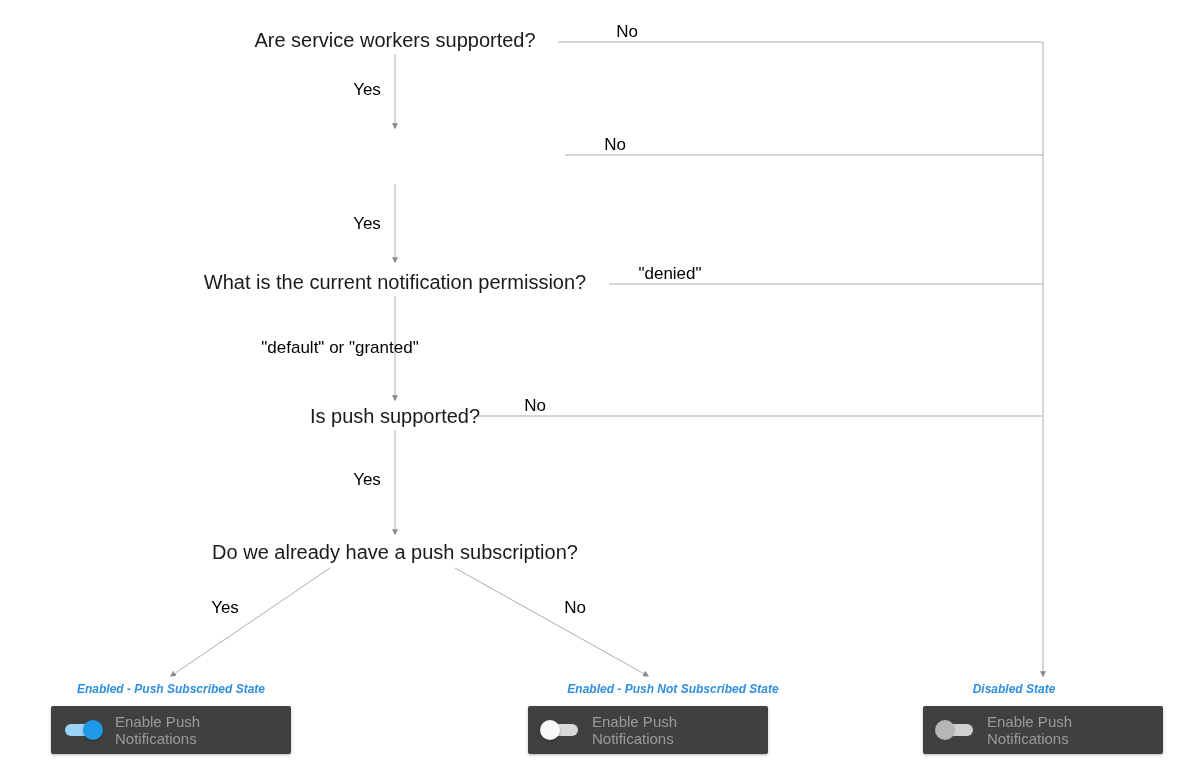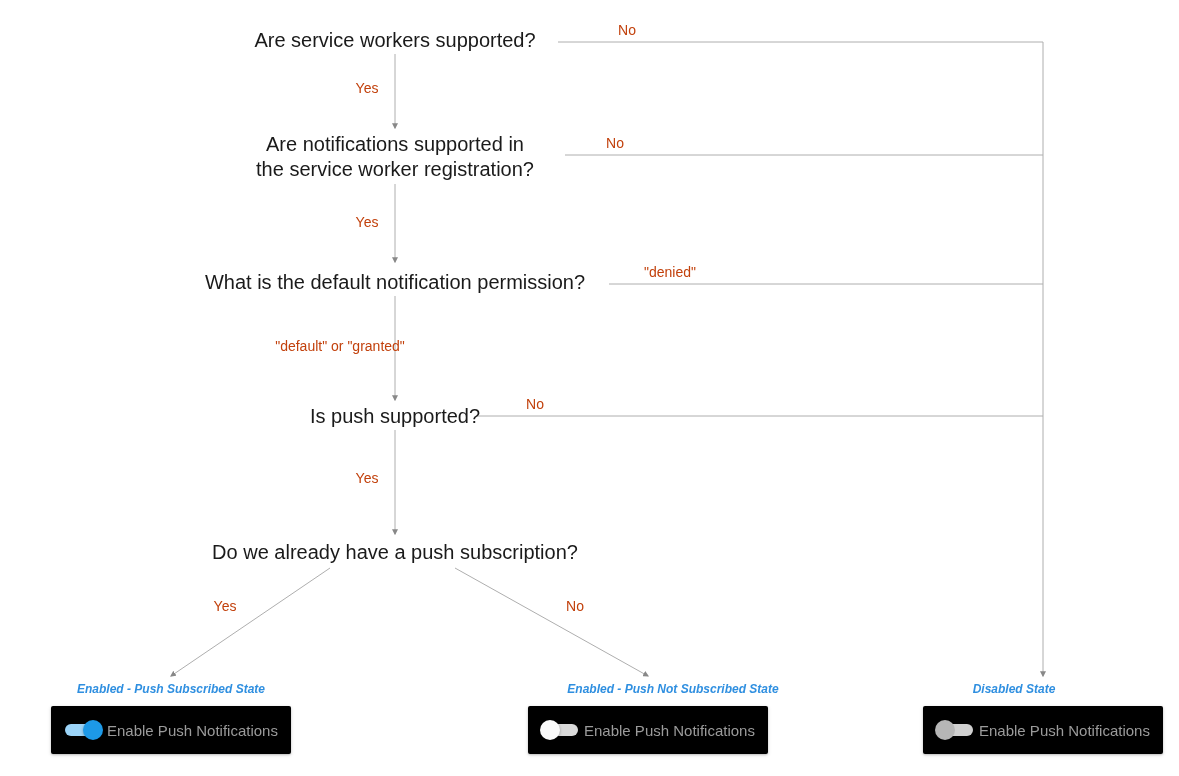--- a/index.html
+++ b/index.html
@@ -28,46 +28,46 @@
     position: absolute;
     font-size: 20px;
     line-height: 1.25;
     text-align: center;
     color: #1a1a1a;
     transform: translateX(-50%);
     white-space: pre;
   }
   .edge-label {
     position: absolute;
-    font-size: 14px;
-    color: #c2410c;
+    font-size: 17px;
+    color: #000000;
     transform: translateX(-50%);
   }
   .state-title {
     position: absolute;
     font-size: 12px;
     font-style: italic;
     font-weight: 600;
     color: #2f8fe0;
     transform: translateX(-50%);
     white-space: nowrap;
   }
   .card {
     position: absolute;
     width: 240px;
     height: 48px;
-    background: #000000;
+    background: #404040;
     box-shadow: 0 1px 4px rgba(0,0,0,0.12), 0 1px 2px rgba(0,0,0,0.18);
     border-radius: 2px;
     transform: translateX(-50%);
     display: flex;
     align-items: center;
     padding: 0 12px;
     box-sizing: border-box;
-    gap: 4px;
+    gap: 12px;
   }
   .card-label {
     font-size: 15px;
     color: #9b9b9b;
   }
   .toggle {
     position: relative;
     width: 40px;
     height: 20px;
     flex-shrink: 0;
@@ -125,23 +125,21 @@
       <line x1="558" y1="42" x2="1043" y2="42"></line>
       <line x1="565" y1="155" x2="1043" y2="155"></line>
       <line x1="609" y1="284" x2="1043" y2="284"></line>
       <line x1="477" y1="416" x2="1043" y2="416"></line>
 
       <line x1="1043" y1="42" x2="1043" y2="676" marker-end="url(#arrow)"></line>
     </g>
   </svg>
 
   <div class="node" style="left:395px; top:28px;">Are service workers supported?</div>
-  <div class="node" style="left:395px; top:132px;">Are notifications supported in
-the service worker registration?</div>
-  <div class="node" style="left:395px; top:270px;">What is the default notification permission?</div>
+  <div class="node" style="left:395px; top:270px;">What is the current notification permission?</div>
   <div class="node" style="left:395px; top:540px;">Do we already have a push subscription?</div>
   <div class="node" style="left:395px; top:404px;">Is push supported?</div>
 
   <div class="edge-label" style="left:367px; top:80px;">Yes</div>
   <div class="edge-label" style="left:627px; top:22px;">No</div>
 
   <div class="edge-label" style="left:367px; top:214px;">Yes</div>
   <div class="edge-label" style="left:615px; top:135px;">No</div>
 
   <div class="edge-label" style="left:340px; top:338px;">"default" or "granted"</div>

